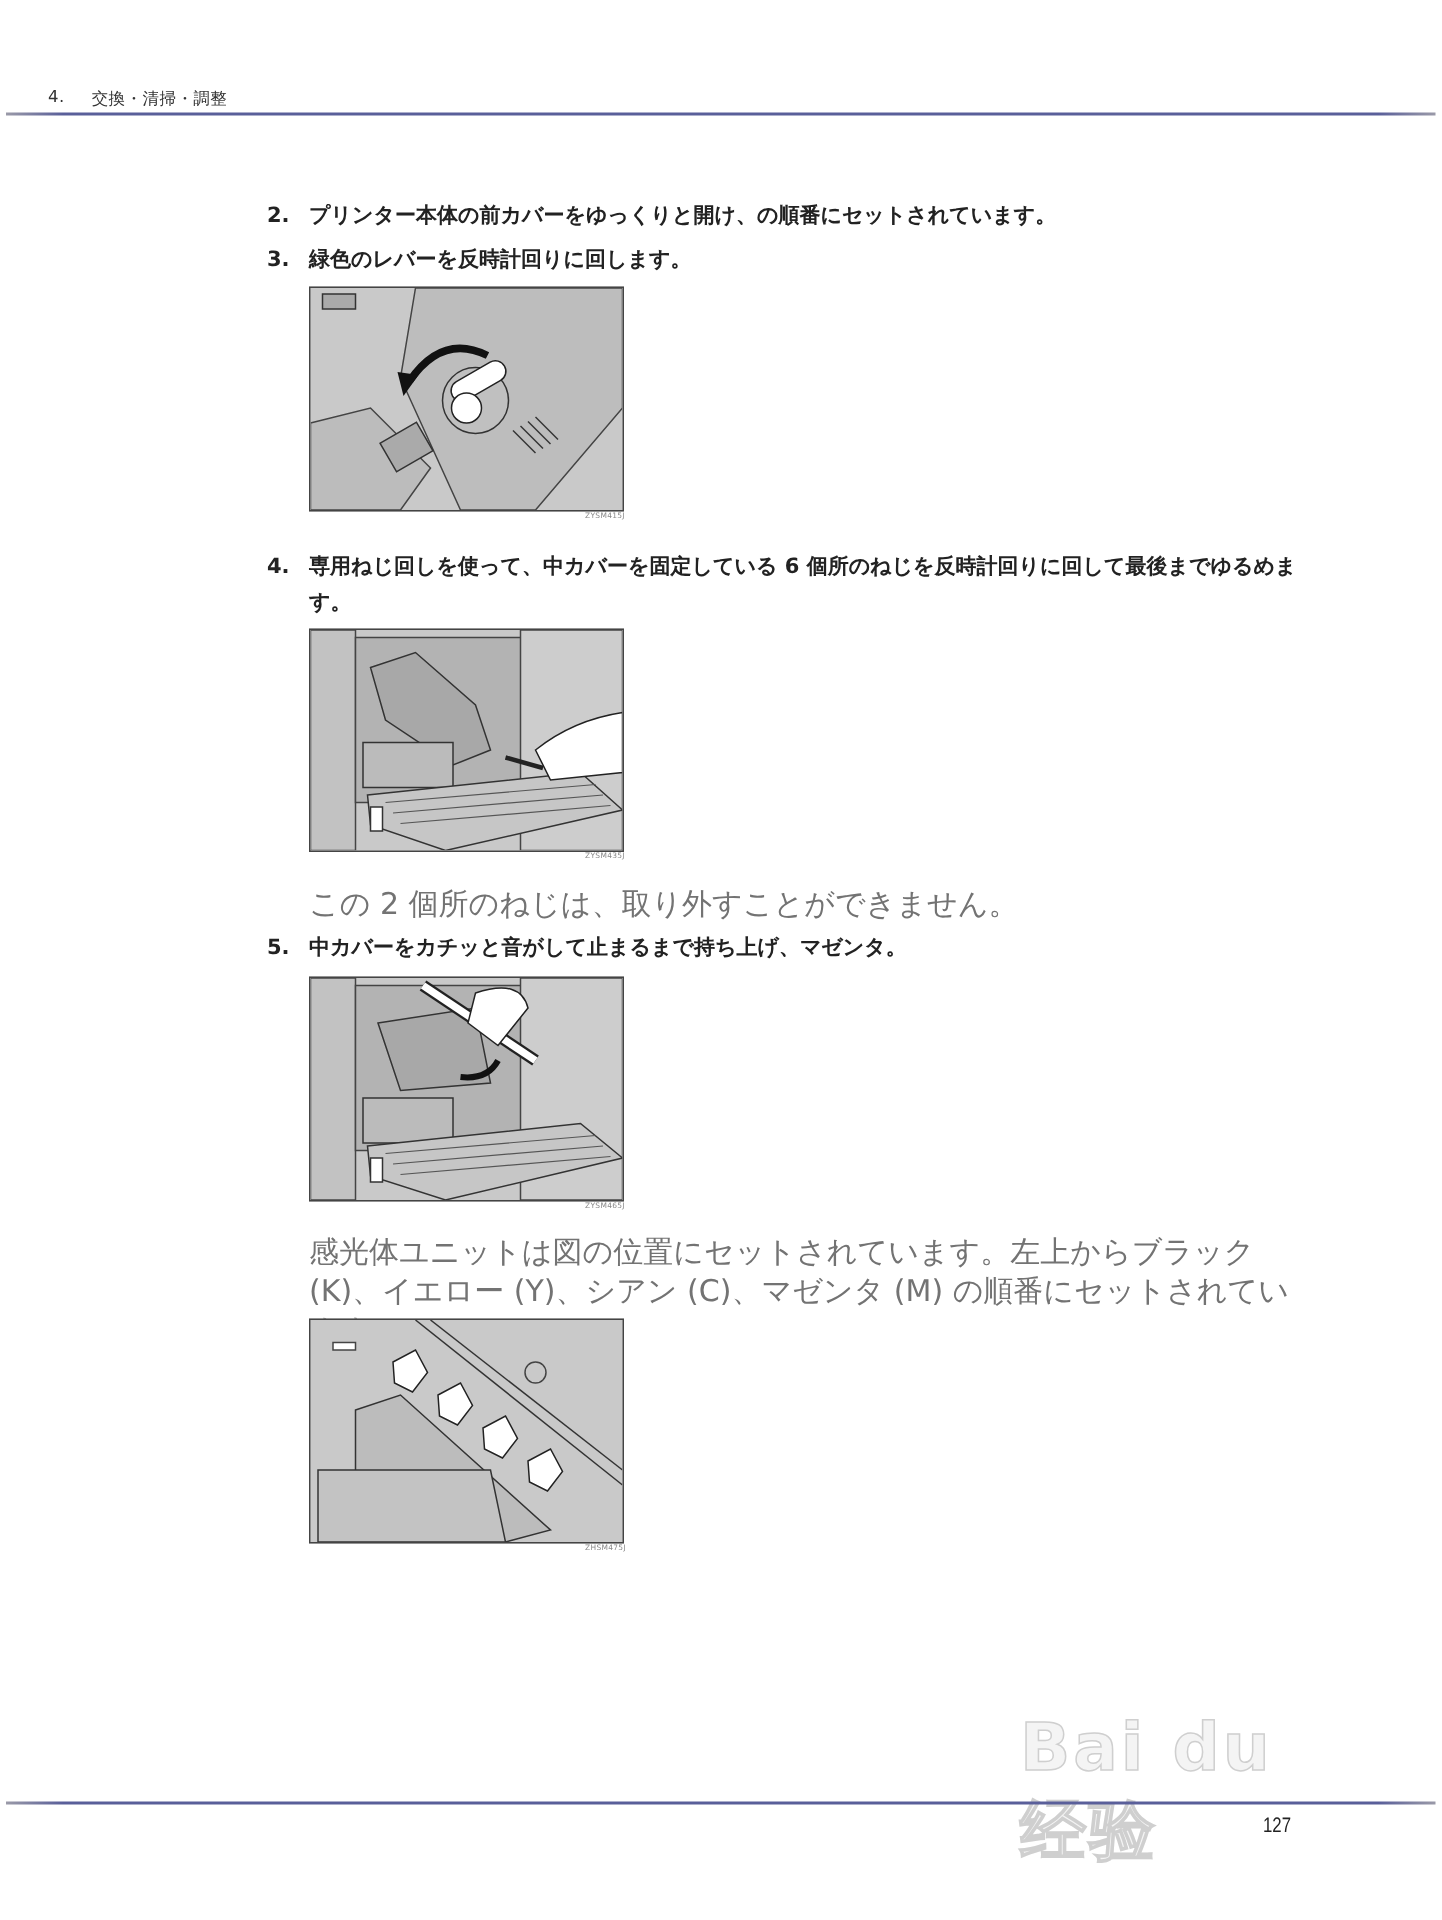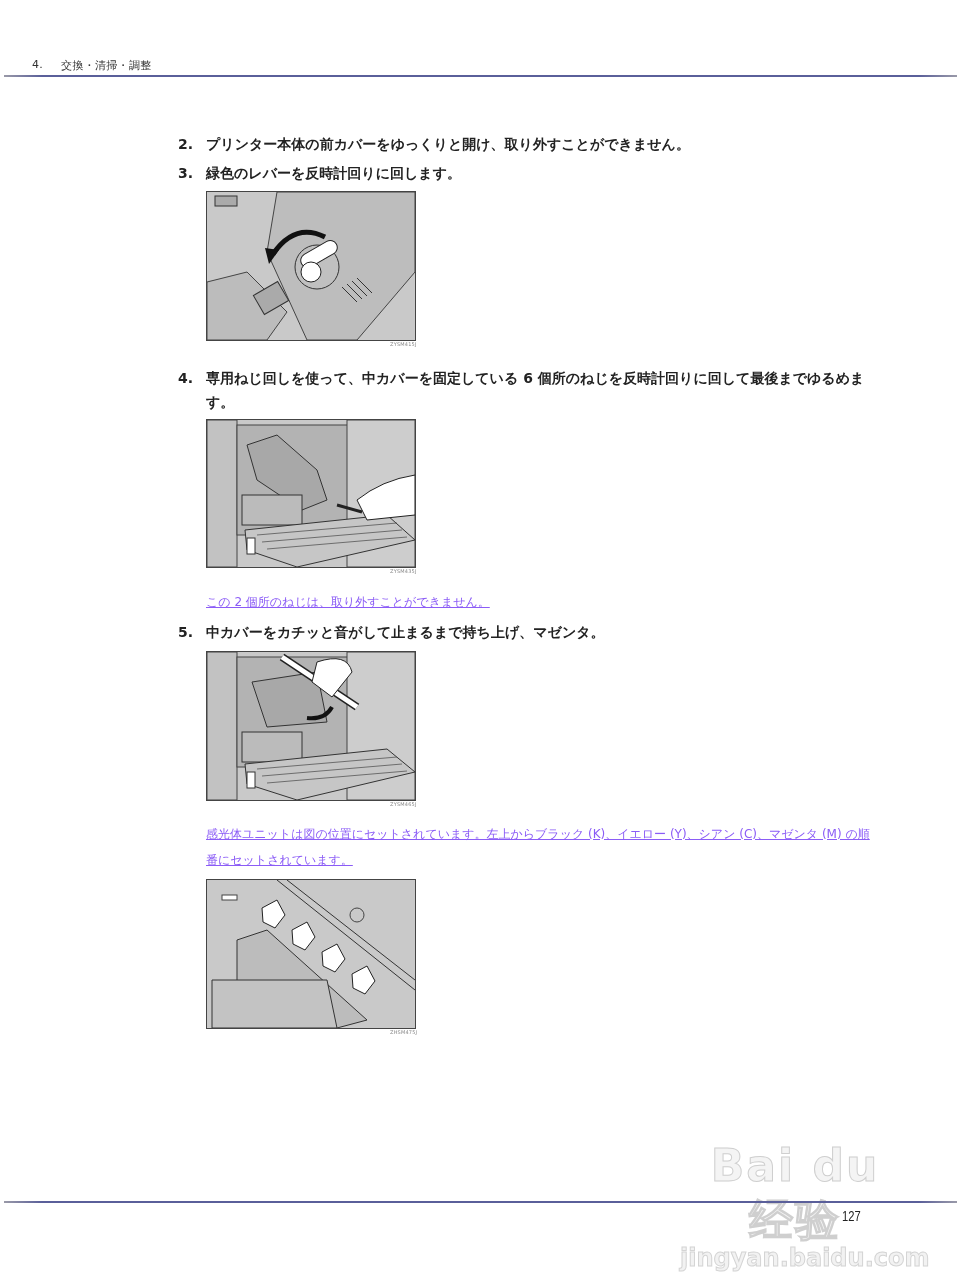--- a/index.html
+++ b/index.html
@@ -23,49 +23,49 @@
       position: absolute; left: 842px; top: 1208px; font-size: 14px; color: #222;
       font-family: "Liberation Sans Narrow", "Liberation Sans", sans-serif; transform: scaleX(0.8); transform-origin: left;
     }
     .step {
       position: absolute; left: 178px; font-size: 14px; font-weight: bold; color: #222;
       display: flex; line-height: 24px;
     }
     .step .num { width: 28px; flex: none; }
     .step .txt { width: 670px; }
     .note {
-      position: absolute; left: 206px; font-size: 12px; color: #8b5cf6; line-height: 26px; width: 670px; text-decoration: underline;
+      position: absolute; left: 206px; font-size: 20px; color: #737373; line-height: 26px; width: 670px;
     }
     .figure {
       position: absolute; left: 206px; width: 208px; background: #c8c8c8; border: 1px solid #444;
       overflow: hidden;
     }
     .figure svg { display: block; }
     .caption {
       position: absolute; font-size: 5px; color: #888; letter-spacing: 0.2px;
     }
     .watermark {
       position: absolute; left: 680px; top: 1140px; width: 230px; height: 90px; color: #e3e3e3;
-      font-weight: bold; pointer-events: none; text-align: center;
+      font-weight: bold; pointer-events: none;
     }
     .watermark .wm-logo { font-size: 44px; letter-spacing: 2px; -webkit-text-stroke: 1px #cfcfcf; color: #f4f4f4; }
     .watermark .wm-url { font-size: 24px; margin-top: -6px; color: #f2f2f2; -webkit-text-stroke: 1px #d4d4d4; }
   </style>
 </head>
 <body>
 
 <div class="header-text">
   <span>4.</span>
   <span>交換・清掃・調整</span>
 </div>
 <div class="header-rule"></div>
 
 <div class="step" style="top:132px;">
   <span class="num">2.</span>
-  <span class="txt">プリンター本体の前カバーをゆっくりと開け、取り外すことができません。</span>
+  <span class="txt">プリンター本体の前カバーをゆっくりと開け、の順番にセットされています。</span>
 </div>
 
 <div class="step" style="top:161px;">
   <span class="num">3.</span>
   <span class="txt">緑色のレバーを反時計回りに回します。</span>
 </div>
 
 <div class="figure" style="top:191px; height:148px;">
   <svg width="208" height="148" viewBox="0 0 208 148">
     <rect width="208" height="148" fill="#c9c9c9"></rect>
@@ -160,16 +160,15 @@
       <polygon points="145,94 160,86 168,101 158,114 146,108"></polygon>
     </g>
     <rect x="15" y="15" width="15" height="5" fill="#fff" stroke="#444"></rect>
     <circle cx="150" cy="35" r="7" fill="none" stroke="#444"></circle>
   </svg>
 </div>
 <span class="caption" style="left:390px; top:1029px;">ZHSM475J</span>
 
 <div class="watermark">
   <div class="wm-logo">Bai du 经验</div>
-  <div class="wm-url">jingyan.baidu.com</div>
 </div>
 <div class="footer-rule"></div>
 <div class="page-number">127</div>
 
 </body></html>

